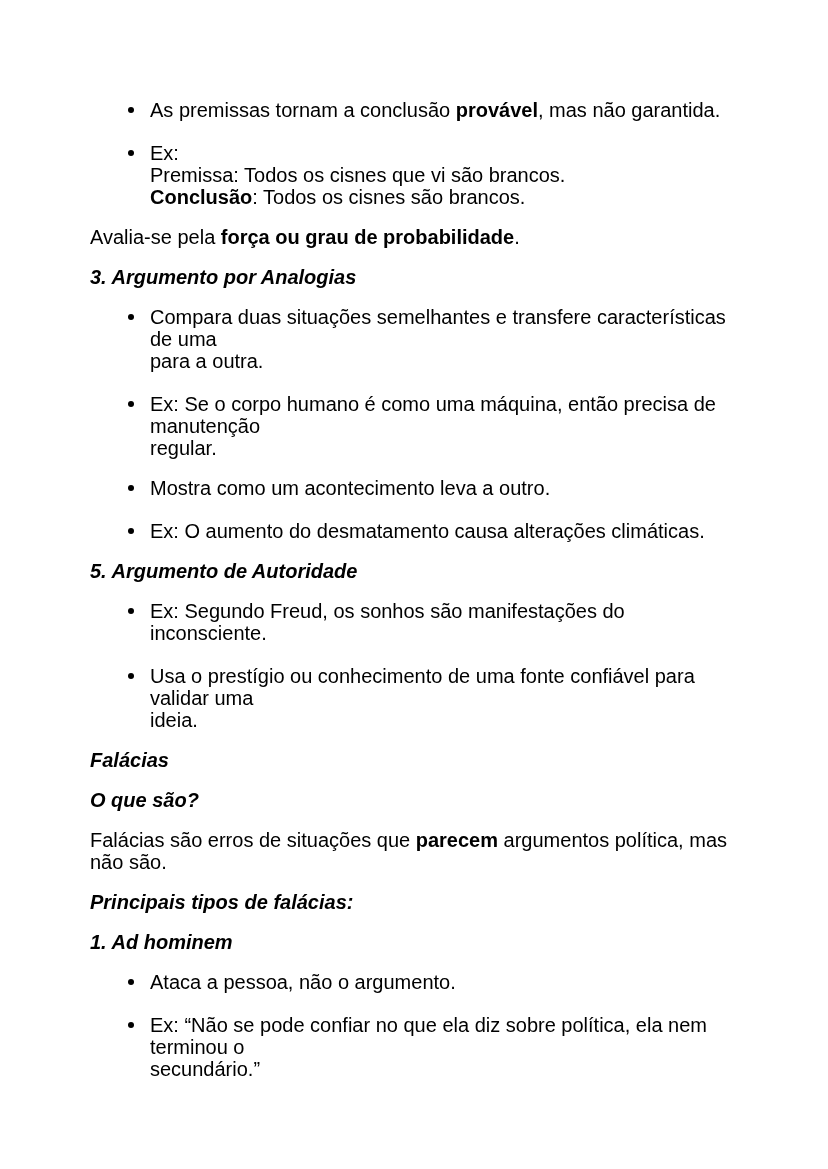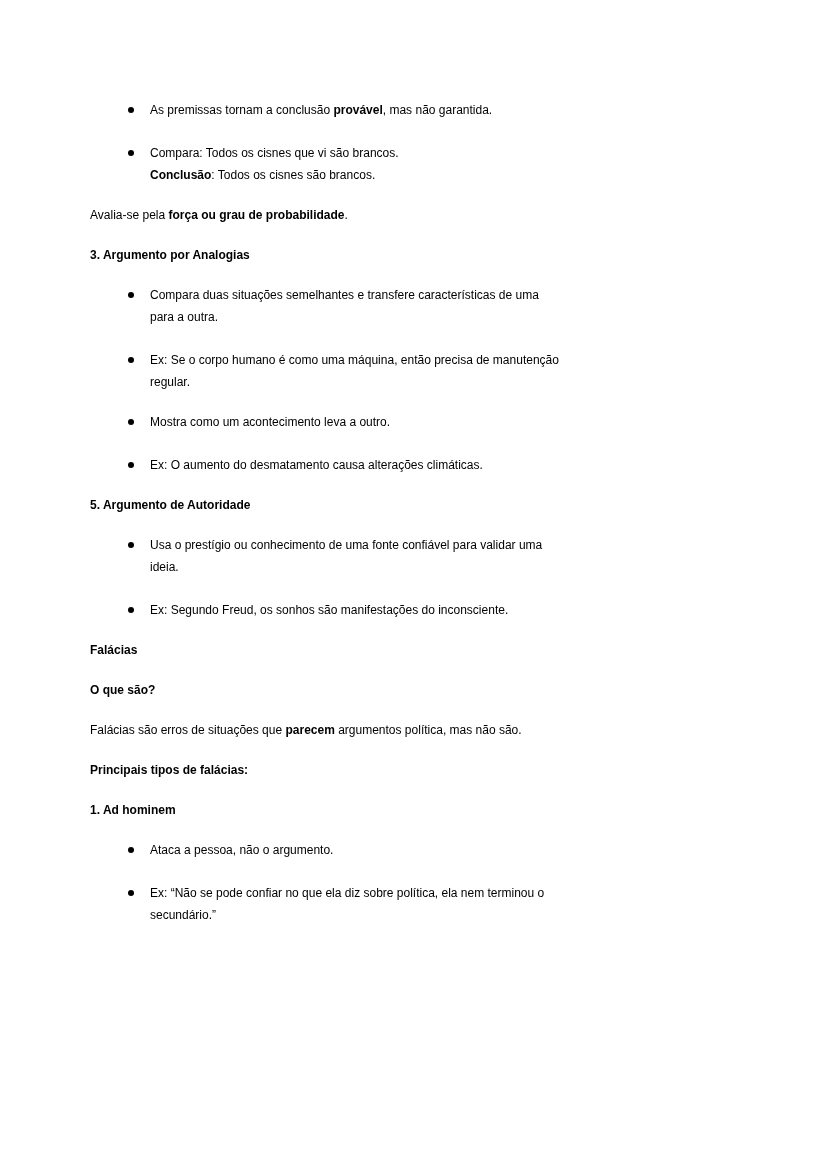--- a/index.html
+++ b/index.html
@@ -9,69 +9,69 @@
     height: 1169px;
     overflow: hidden;
     font-family: "Liberation Sans", sans-serif;
   }
   .page {
     position: relative;
     width: 828px;
     height: 1169px;
     background: #ffffff;
     color: #000000;
-    font-size: 12px;
+    font-size: 20px;
     line-height: 22px;
     padding: 99px 88px 0 90px;
   }
   .line { display: block; }
   .bold { font-weight: 700; }
-  .doc-heading { font-weight: 700; margin: 0 0 18px 0; }
+  .doc-heading { font-weight: 700; margin: 0 0 18px 0; font-style: italic; }
   .doc-paragraph { margin: 11px 0 18px 0; }
   .doc-list { list-style: none; margin: 0 0 18px 0; padding: 0; }
   .doc-item { position: relative; padding-left: 60px; margin: 0 0 21px 0; }
   .doc-item:last-child { margin-bottom: 0; }
   .bullet {
     position: absolute;
     left: 38px;
     top: 8px;
     width: 6px;
     height: 6px;
     border-radius: 50%;
     background: #000000;
   }
 </style>
 </head>
 <body>
 
 <main class="page">
     <ul class="doc-list">
       <li class="doc-item"><span class="bullet"></span><span class="item-text"><span class="line"><span class="seg">As premissas tornam a conclusão </span><span class="seg bold">provável</span><span class="seg">, mas não garantida.</span></span></span></li>
-      <li class="doc-item"><span class="bullet"></span><span class="item-text"><span class="line"><span class="seg">Compara: Todos os cisnes que vi são brancos.</span></span><span class="line"><span class="seg bold">Conclusão</span><span class="seg">: Todos os cisnes são brancos.</span></span></span></li>
+      <li class="doc-item"><span class="bullet"></span><span class="item-text"><span class="line"><span class="seg">Ex:</span></span><span class="line"><span class="seg">Premissa: Todos os cisnes que vi são brancos.</span></span><span class="line"><span class="seg bold">Conclusão</span><span class="seg">: Todos os cisnes são brancos.</span></span></span></li>
     </ul>
     <div class="doc-paragraph">
       <span class="line"><span class="seg">Avalia-se pela </span><span class="seg bold">força ou grau de probabilidade</span><span class="seg">.</span></span>
     </div>
     <div class="doc-heading">
       <span class="line"><span class="seg">3. Argumento por Analogias</span></span>
     </div>
     <ul class="doc-list">
       <li class="doc-item"><span class="bullet"></span><span class="item-text"><span class="line"><span class="seg">Compara duas situações semelhantes e transfere características de uma</span></span><span class="line"><span class="seg">para a outra.</span></span></span></li>
       <li class="doc-item"><span class="bullet"></span><span class="item-text"><span class="line"><span class="seg">Ex: Se o corpo humano é como uma máquina, então precisa de manutenção</span></span><span class="line"><span class="seg">regular.</span></span></span></li>
     </ul>
     <ul class="doc-list">
       <li class="doc-item"><span class="bullet"></span><span class="item-text"><span class="line"><span class="seg">Mostra como um acontecimento leva a outro.</span></span></span></li>
       <li class="doc-item"><span class="bullet"></span><span class="item-text"><span class="line"><span class="seg">Ex: O aumento do desmatamento causa alterações climáticas.</span></span></span></li>
     </ul>
     <div class="doc-heading">
       <span class="line"><span class="seg">5. Argumento de Autoridade</span></span>
     </div>
     <ul class="doc-list">
+      <li class="doc-item"><span class="bullet"></span><span class="item-text"><span class="line"><span class="seg">Ex: Segundo Freud, os sonhos são manifestações do inconsciente.</span></span></span></li>
       <li class="doc-item"><span class="bullet"></span><span class="item-text"><span class="line"><span class="seg">Usa o prestígio ou conhecimento de uma fonte confiável para validar uma</span></span><span class="line"><span class="seg">ideia.</span></span></span></li>
-      <li class="doc-item"><span class="bullet"></span><span class="item-text"><span class="line"><span class="seg">Ex: Segundo Freud, os sonhos são manifestações do inconsciente.</span></span></span></li>
     </ul>
     <div class="doc-heading">
       <span class="line"><span class="seg">Falácias</span></span>
     </div>
     <div class="doc-heading">
       <span class="line"><span class="seg">O que são?</span></span>
     </div>
     <div class="doc-paragraph">
       <span class="line"><span class="seg">Falácias são erros de situações que </span><span class="seg bold">parecem</span><span class="seg"> argumentos política, mas não são.</span></span>
     </div>

